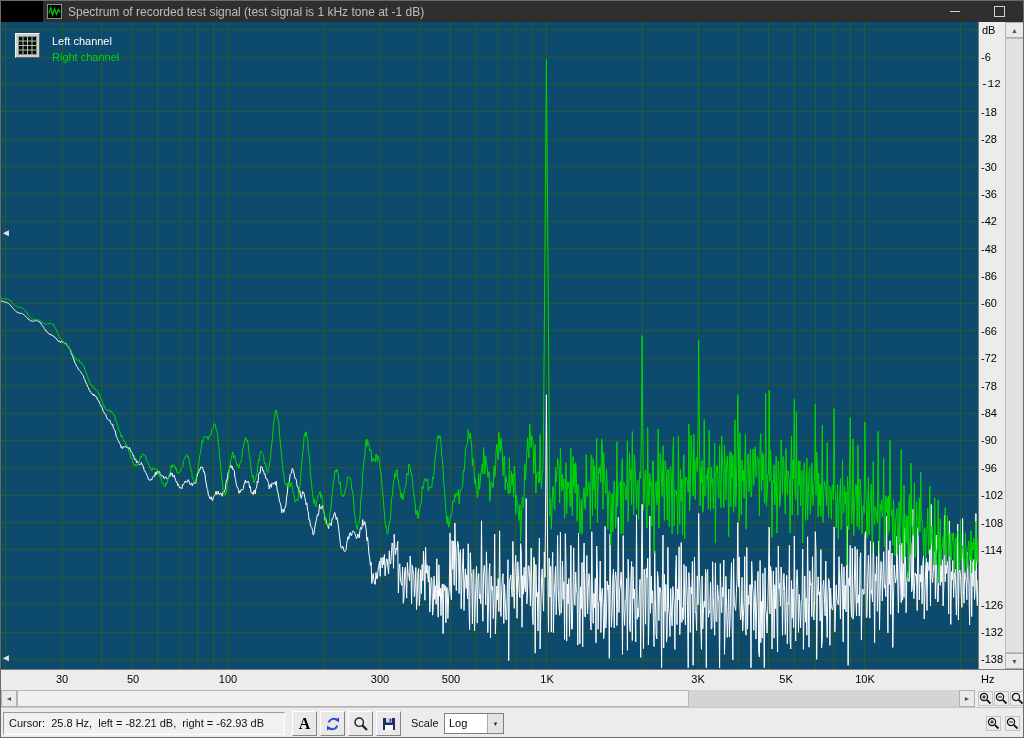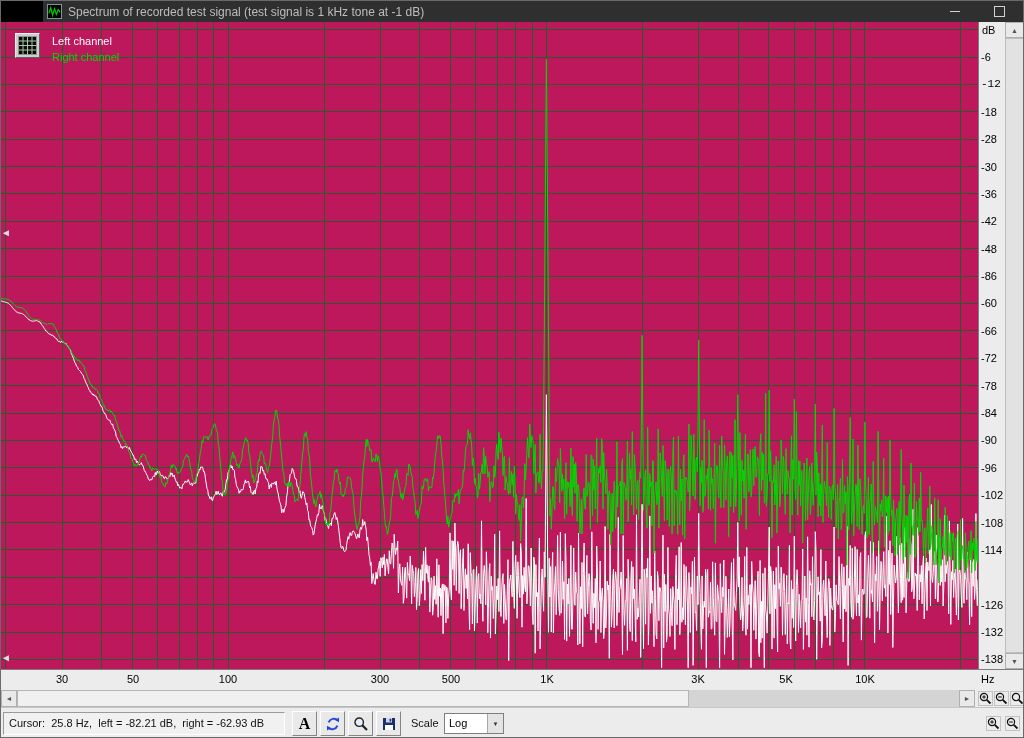--- a/index.html
+++ b/index.html
@@ -5,21 +5,21 @@
   html,body{margin:0;padding:0;background:#444;}
   .window{position:relative;width:1024px;height:738px;background:#000;font-family:"Liberation Sans",sans-serif;border:1px solid #6a6a6a;box-sizing:border-box;overflow:hidden;}
   
   .titlebar{position:absolute;left:0;top:0;width:100%;height:21px;background:#2f2f2f;display:flex;align-items:center;margin-left:42px;}
   .app-icon{margin-left:4px;width:15px;height:15px;flex:0 0 auto;}
   .title{color:#bdbdbd;font-size:12px;margin-left:6px;flex:1 1 auto;white-space:nowrap;overflow:hidden;}
   .capbtn{width:44px;height:21px;display:flex;align-items:center;justify-content:center;color:#d2d2d2;font-size:12px;flex:0 0 auto;cursor:default;}
   .maxbox{width:9px;height:9px;border:1px solid #d2d2d2;display:block;}
   .minbar{display:block;width:10px;height:1px;background:#d2d2d2;}
   
-  .plot{position:absolute;left:0;top:21px;width:977px;height:647px;background:#be185d;}
+  .plot{position:absolute;left:0;top:21px;width:977px;height:647px;background:#0c4a6e;}
   #chart{position:absolute;left:0;top:0;}
   .legend{position:absolute;left:14px;top:11px;display:flex;}
   .legend-iconbtn{width:25px;height:25px;background:#cfcfcf;border:1px solid;border-color:#f2f2f2 #5f5f5f #5f5f5f #f2f2f2;box-sizing:border-box;display:flex;align-items:center;justify-content:center;}
   .legend-labels{margin-left:12px;font-size:11px;line-height:16px;white-space:nowrap;}
   .leg-left{color:#ffffff;}
   .leg-right{color:#00d800;}
   .edge-marker{position:absolute;left:0;font-size:10px;color:#e0e0e0;line-height:10px;}
   
   .ystrip{position:absolute;left:977px;top:21px;width:27px;height:647px;background:#ececec;font-size:11px;color:#000;border-left:1px solid #7d7d7d;box-sizing:border-box;}
   .ytick{position:absolute;left:2px;white-space:nowrap;}

